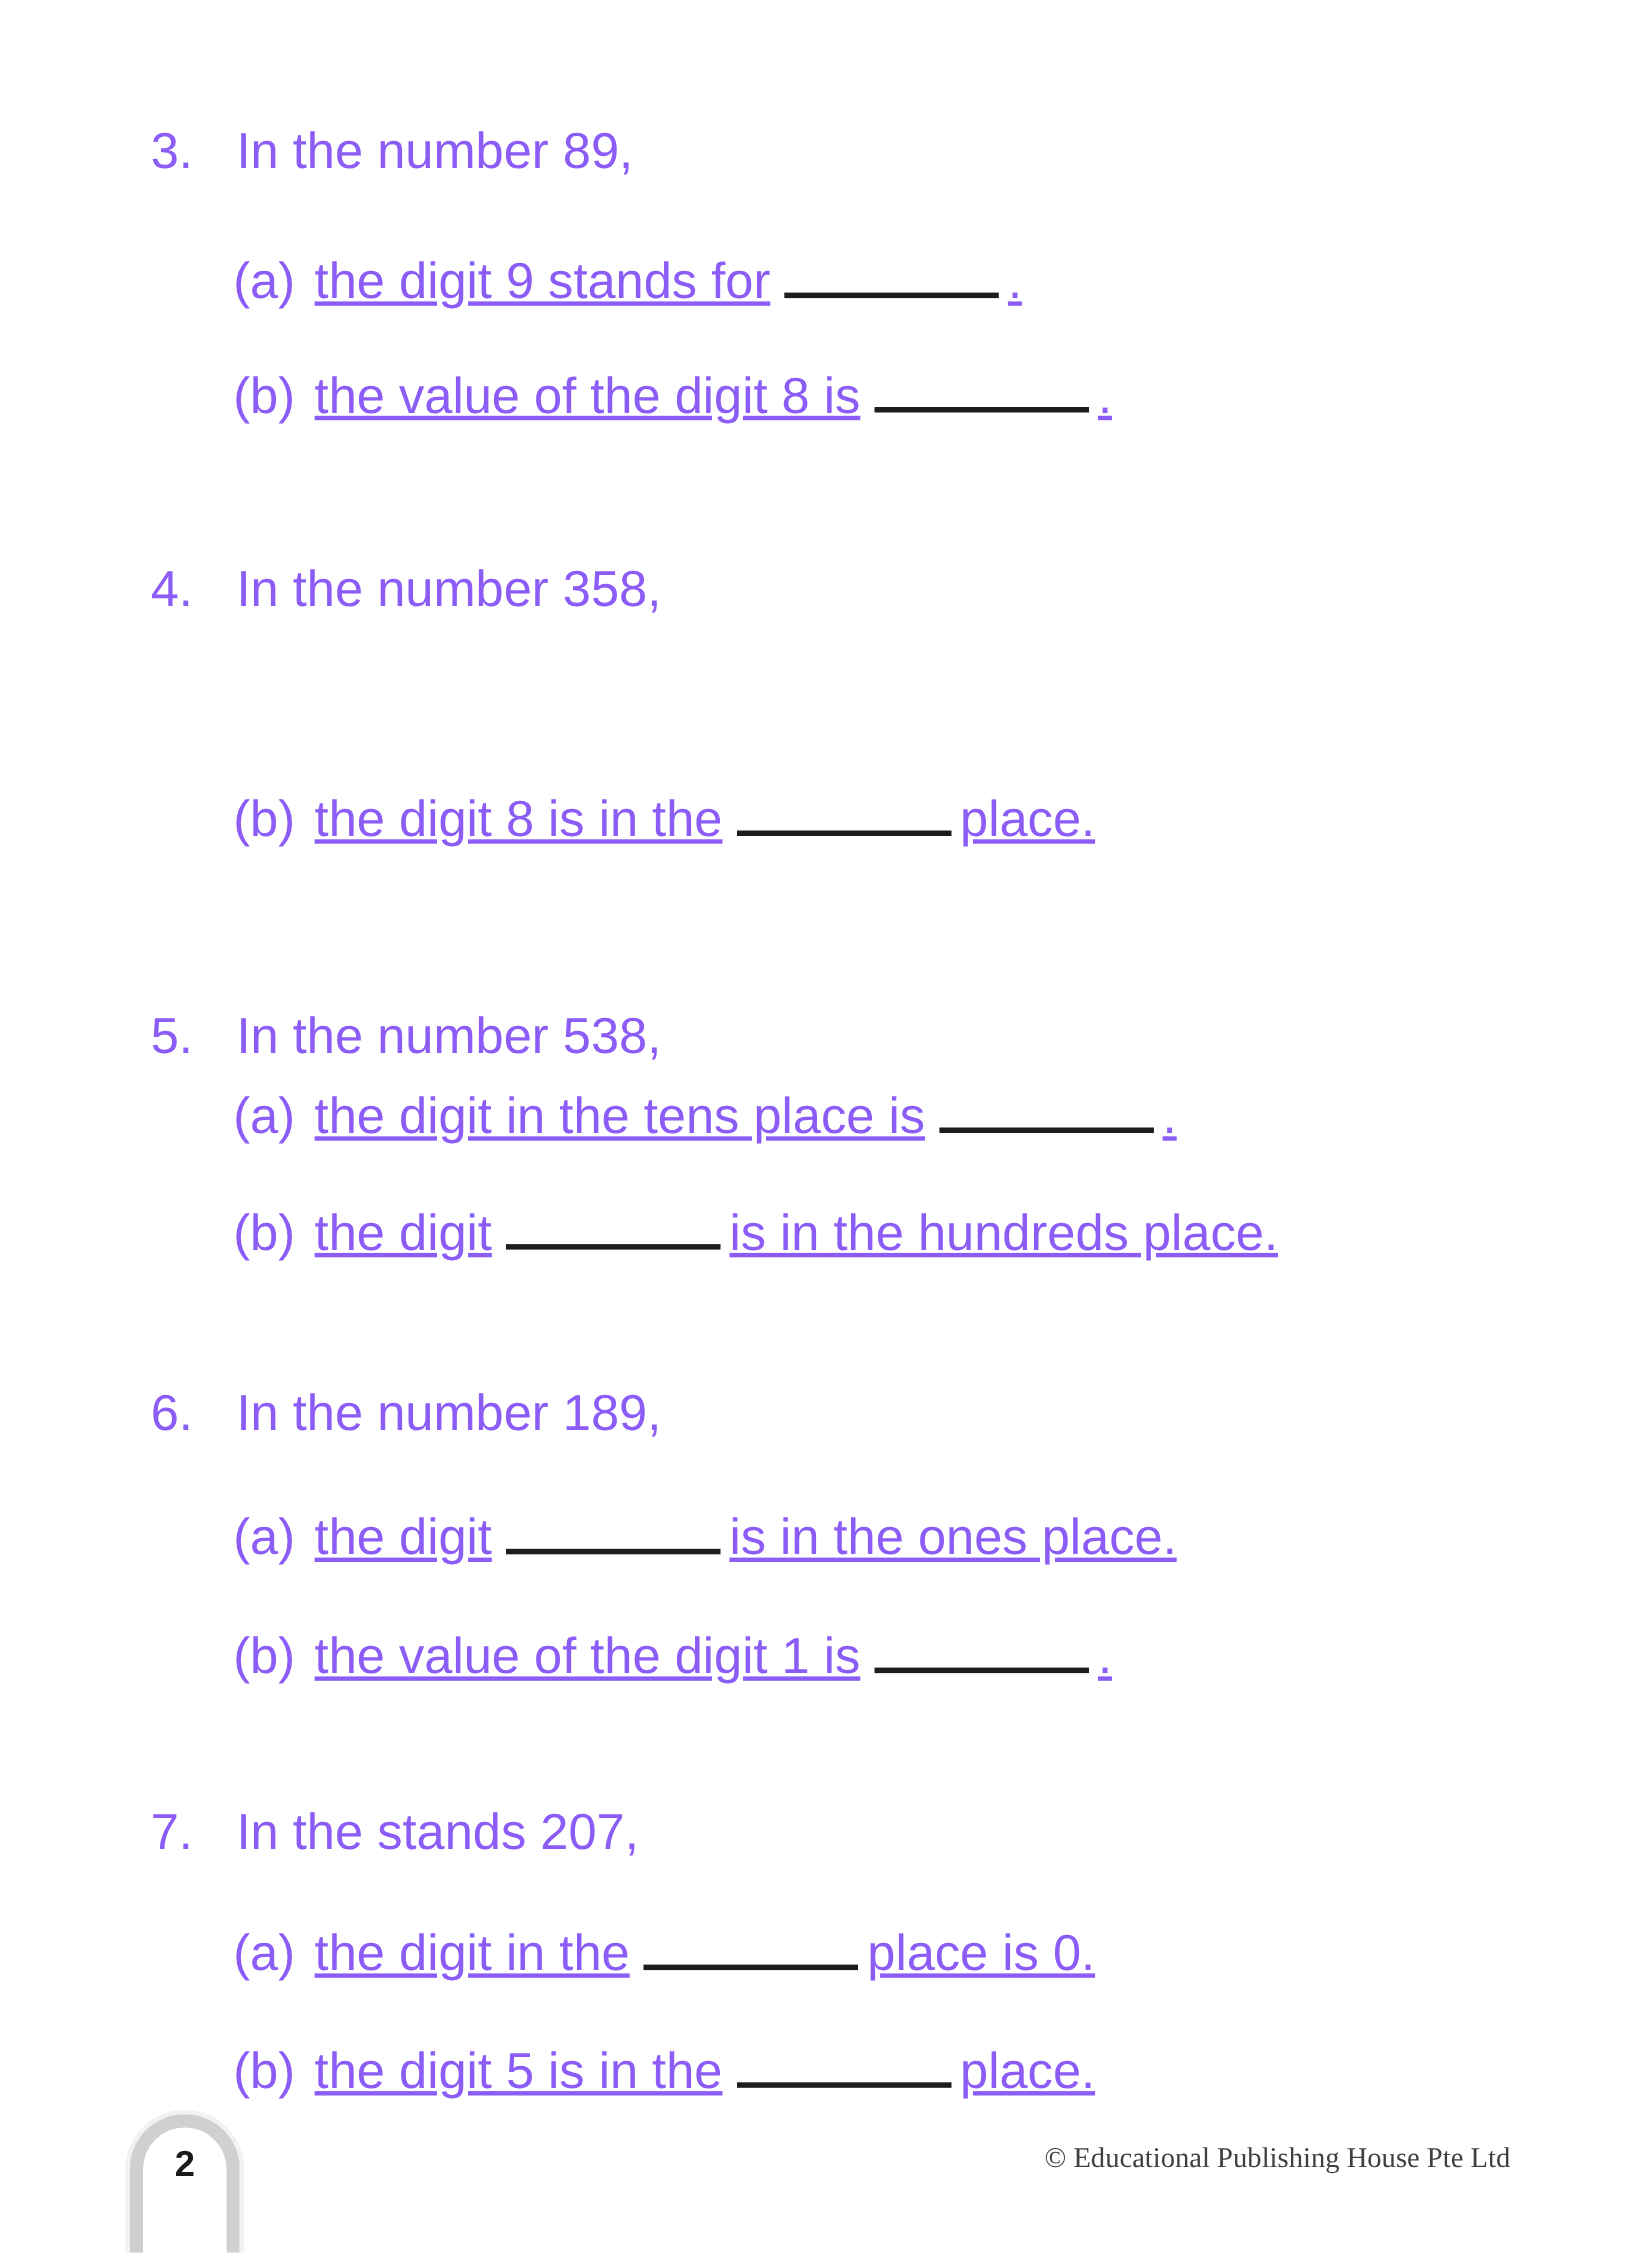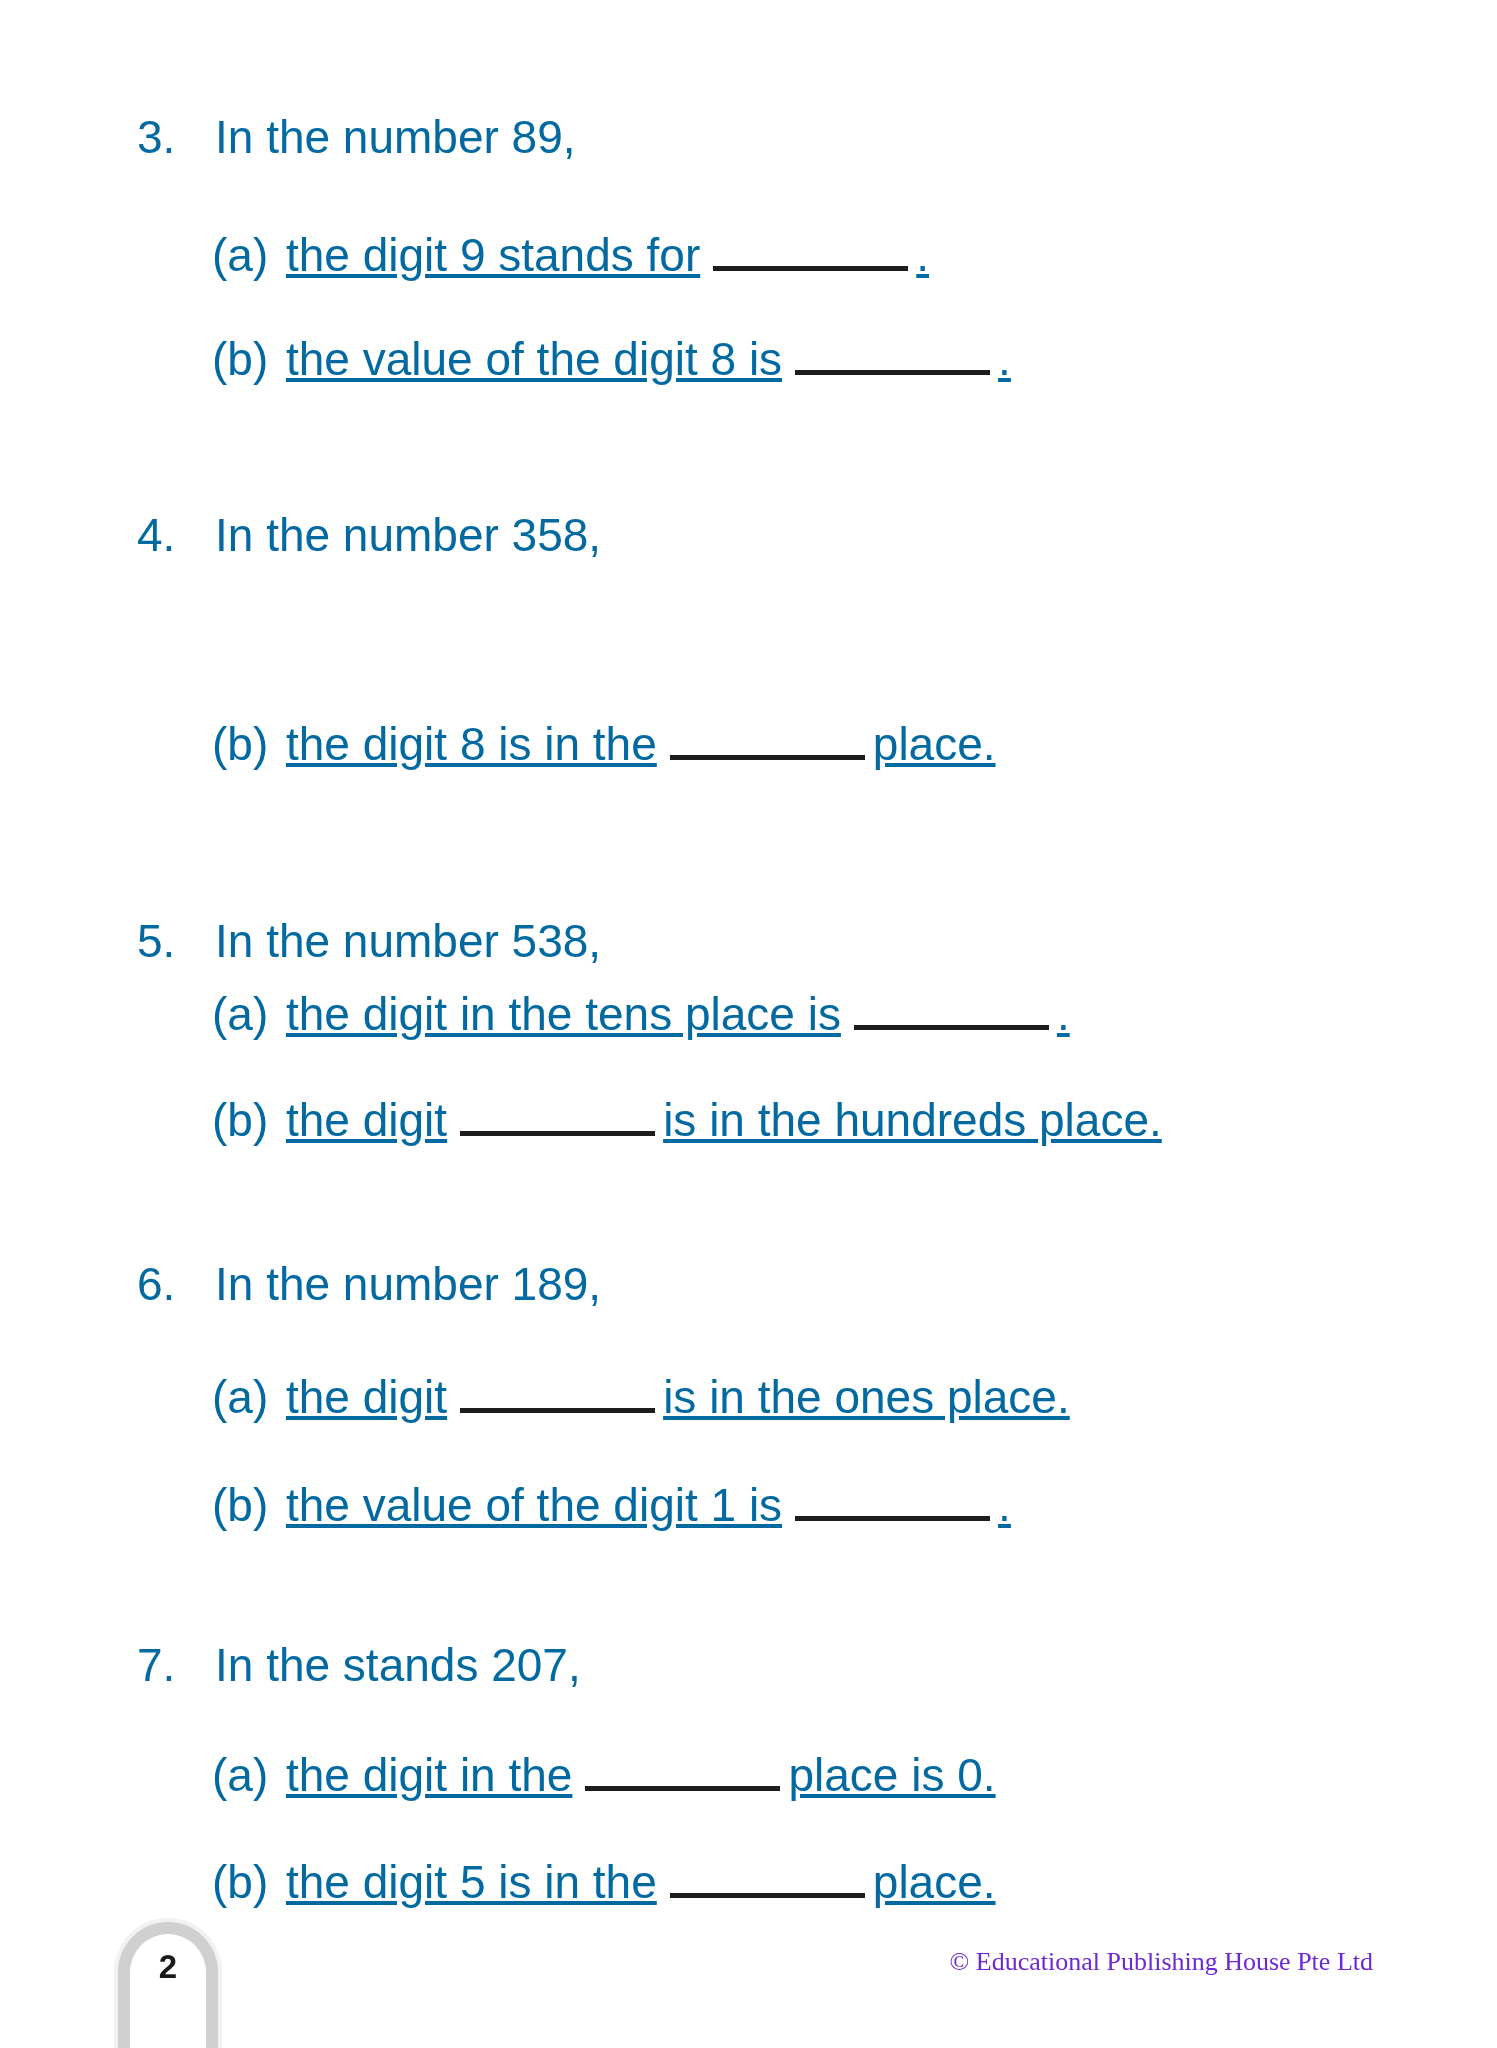--- a/index.html
+++ b/index.html
@@ -15,21 +15,21 @@
     overflow: hidden;
     font-family: "Liberation Sans", sans-serif;
     color: #1e1e1e;
   }
   .row {
     position: absolute;
     left: 0;
     white-space: nowrap;
     font-size: 46px;
     line-height: 58px;
-    color: #0369a1;
+    color: #8b5cf6;
   }
   .q-header { left: 137px; }
   .q-num {
     display: inline-block;
     width: 78px;
   }
   .q-sub { left: 212px; text-decoration: underline; }
   .q-marker {
     display: inline-block;
     width: 74px;
@@ -66,21 +66,21 @@
     font-weight: bold;
     color: #1a1a1a;
   }
   .copyright {
     position: absolute;
     right: 124px;
     top: 1946px;
     font-family: "Liberation Serif", serif;
     font-size: 26px;
     line-height: 32px;
-    color: #6d28d9;
+    color: #404040;
     white-space: nowrap;
   }
 </style>
 </head>
 <body>
 
 <div class="page">
 
   <div class="row q-header" style="top:108px">
     <span class="q-num">3.</span><span class="q-text">In the number 89,</span>

